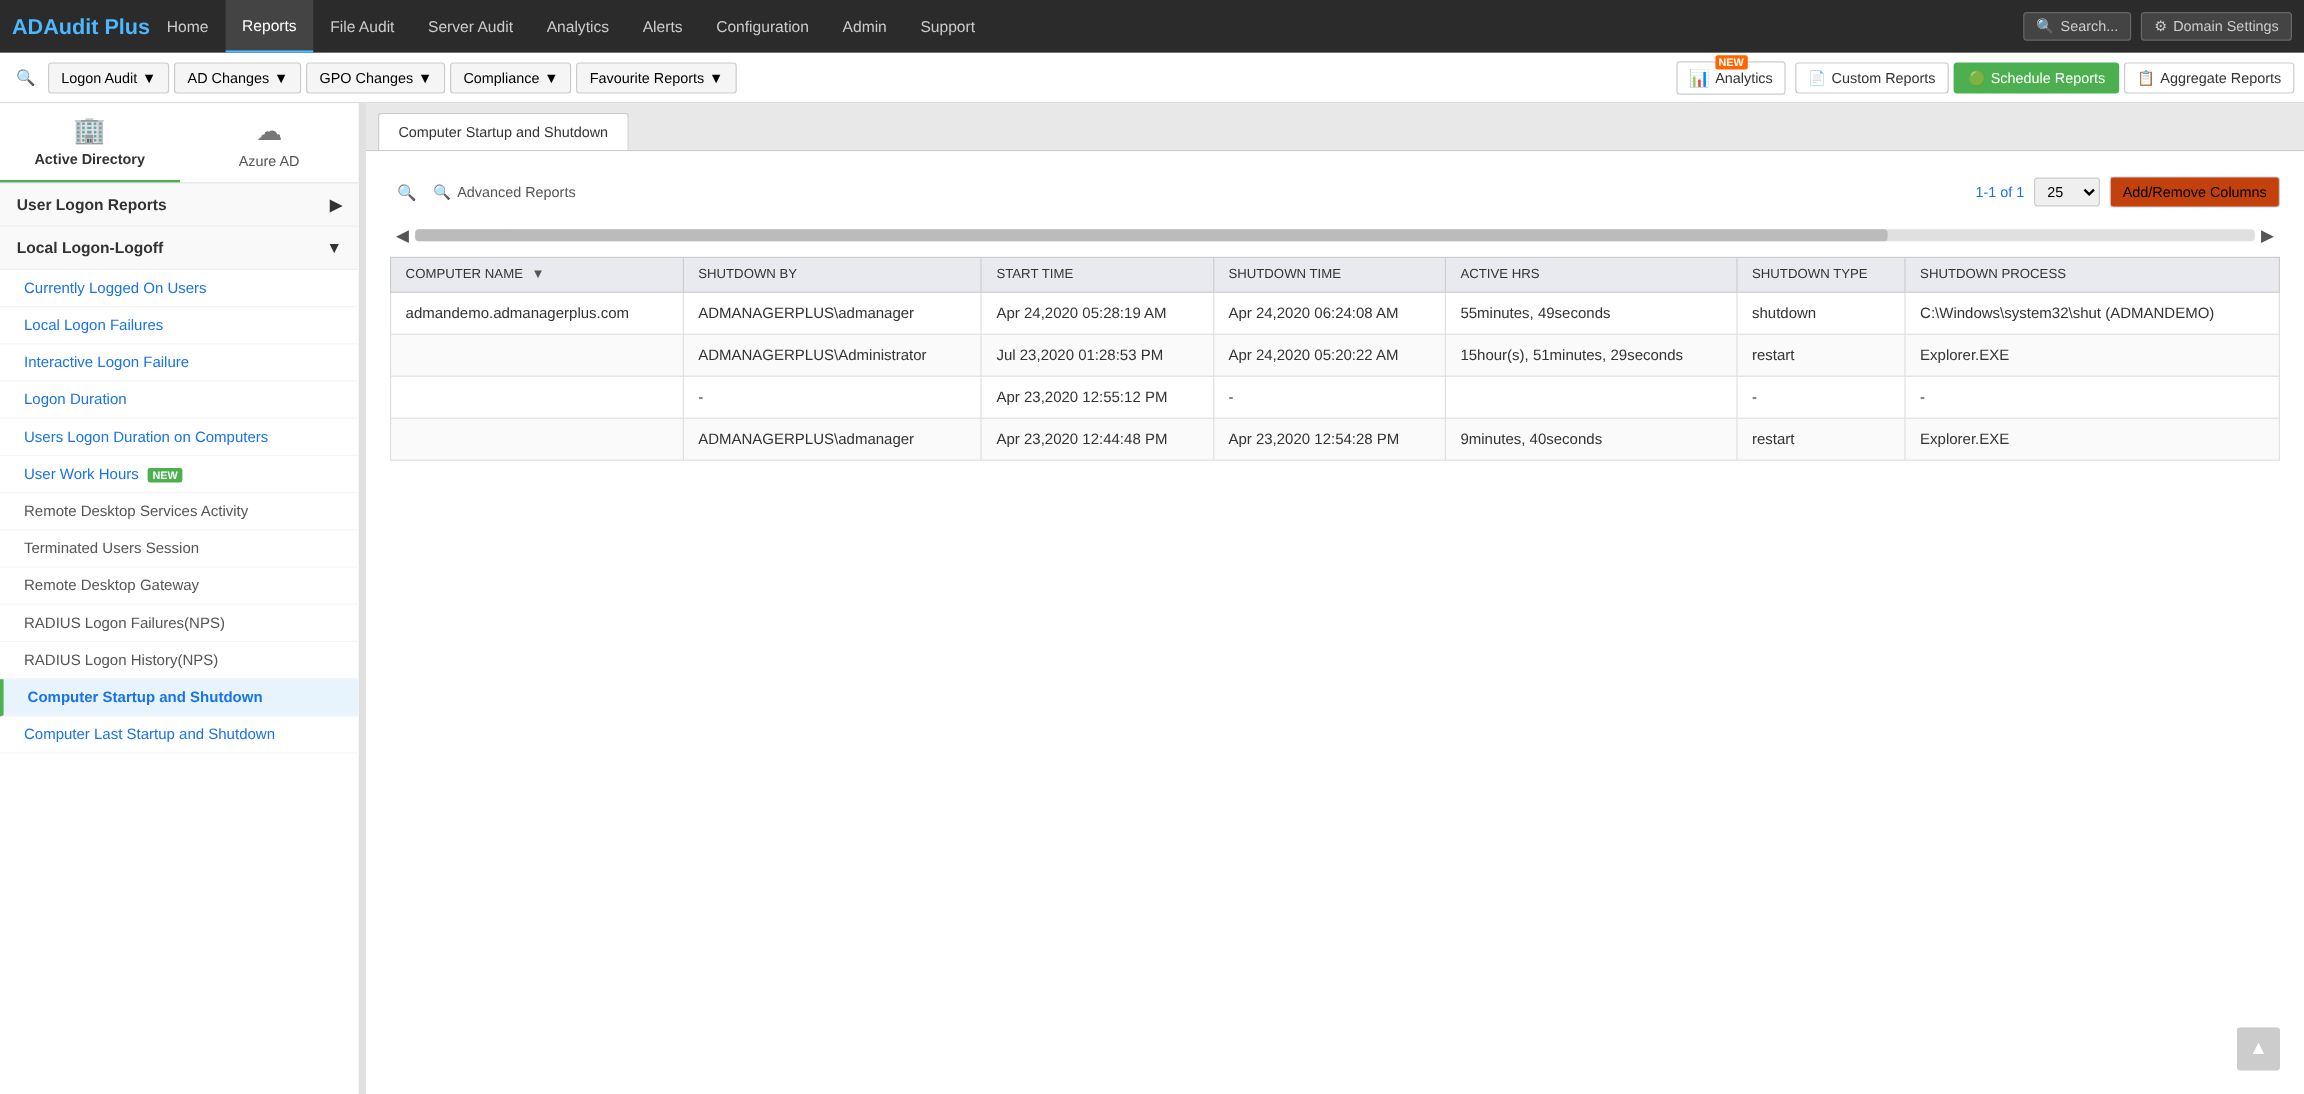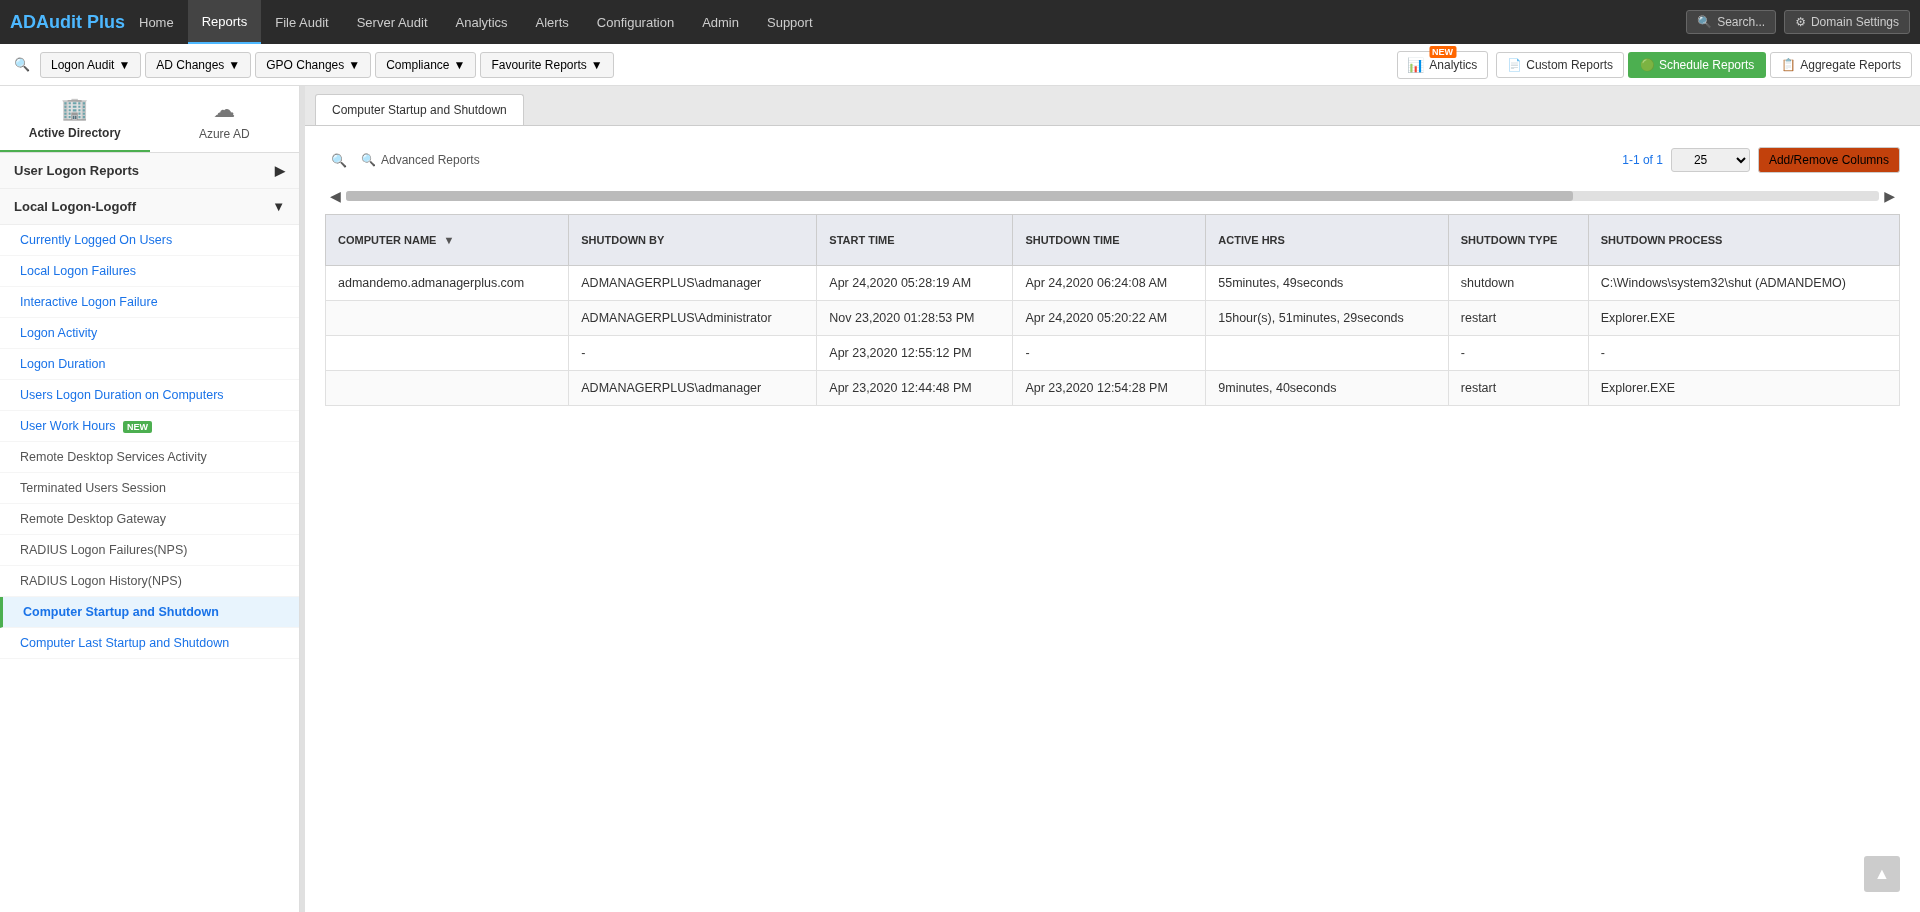--- a/index.html
+++ b/index.html
@@ -301,21 +301,21 @@
       font-size: 12px;
     }
     .pagination-info {
       font-size: 12px;
       color: #333;
     }
     .pagination-info span { color: #1a73e8; }
     .per-page-select {
       border: 1px solid #ccc;
       border-radius: 3px;
-      padding: 3px 18px;
+      padding: 3px 6px;
       font-size: 12px;
       cursor: pointer;
     }
     .add-remove-btn {
       border: 1px solid #ccc;
       border-radius: 3px;
       padding: 5px 10px;
       font-size: 12px;
       cursor: pointer;
       background: #c2410c;
@@ -348,24 +348,24 @@
     }
 
     
     .data-table {
       width: 100%;
       border-collapse: collapse;
       font-size: 12.5px;
     }
     .data-table th {
       background: #e8eaf0;
-      padding: 19px 12px;
+      padding: 8px 12px;
       text-align: left;
       font-size: 11px;
-      font-weight: bold;
+      font-weight: normal;
       color: #333;
       border: 1px solid #ccc;
       white-space: nowrap;
       margin-left: 28px;
     }
     .data-table td {
       padding: 10px 12px;
       border: 1px solid #e0e0e0;
       color: #333;
       vertical-align: top;
@@ -494,21 +494,20 @@
     </div>
 
     <div class="sidebar-section-header">
       <span>Local Logon-Logoff</span>
       <span>▼</span>
     </div>
 
     <div class="sidebar-item">Currently Logged On Users</div>
     <div class="sidebar-item">Local Logon Failures</div>
     <div class="sidebar-item">Interactive Logon Failure</div>
-    <div class="sidebar-item">Logon Activity</div>
     <div class="sidebar-item">Logon Duration</div>
     <div class="sidebar-item">Users Logon Duration on Computers</div>
     <div class="sidebar-item">
       User Work Hours <span class="new-tag">NEW</span>
     </div>
     <div class="sidebar-item inactive">Remote Desktop Services Activity</div>
     <div class="sidebar-item inactive">Terminated Users Session</div>
     <div class="sidebar-item inactive">Remote Desktop Gateway</div>
     <div class="sidebar-item inactive">RADIUS Logon Failures(NPS)</div>
     <div class="sidebar-item inactive">RADIUS Logon History(NPS)</div>
@@ -579,21 +578,21 @@
       <td>ADMANAGERPLUS\admanager</td>
       <td>Apr 24,2020 05:28:19 AM</td>
       <td>Apr 24,2020 06:24:08 AM</td>
       <td>55minutes, 49seconds</td>
       <td>shutdown</td>
       <td>C:\Windows\system32\shut (ADMANDEMO)</td>
     </tr>
             <tr>
       <td></td>
       <td>ADMANAGERPLUS\Administrator</td>
-      <td>Nov 23,2020 01:28:53 PM</td>
+      <td>Jul 23,2020 01:28:53 PM</td>
       <td>Apr 24,2020 05:20:22 AM</td>
       <td>15hour(s), 51minutes, 29seconds</td>
       <td>restart</td>
       <td>Explorer.EXE</td>
     </tr>
             <tr>
       <td></td>
       <td>-</td>
       <td>Apr 23,2020 12:55:12 PM</td>
       <td>-</td>

